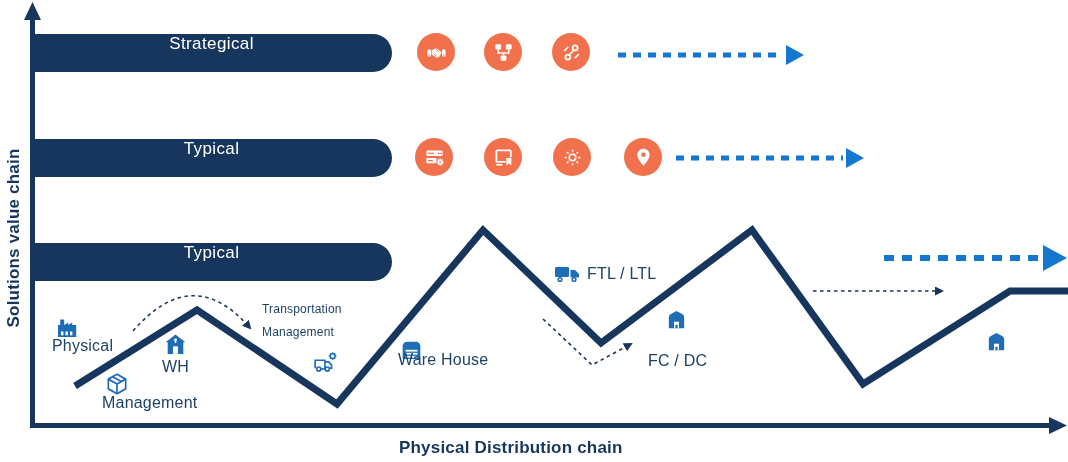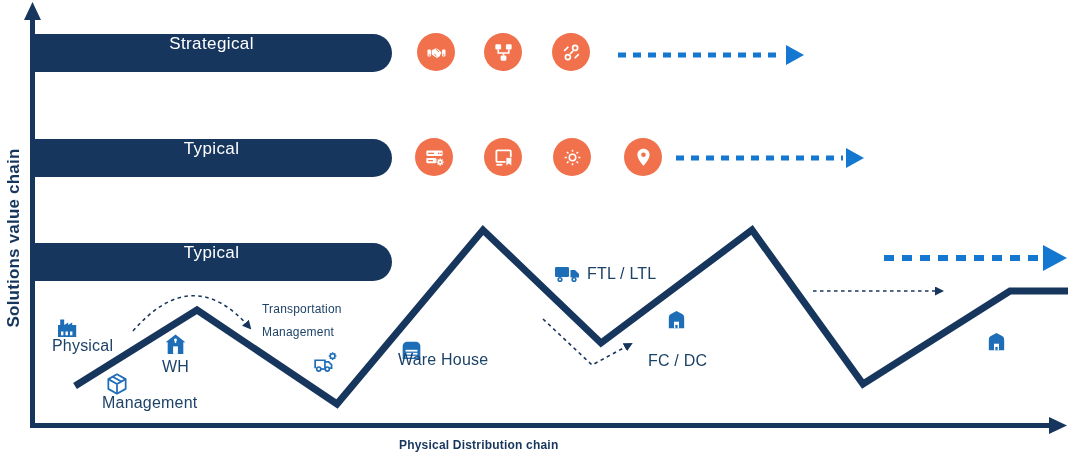--- a/index.html
+++ b/index.html
@@ -30,21 +30,21 @@
   .nodeicon svg{display:block;}
   .nlabel{
     position:absolute;color:var(--label);font-weight:400;
     font-size:16px;white-space:nowrap;letter-spacing:.2px;
   }
   .nlabel.wrap{white-space:normal;line-height:23px;font-size:12px;}
   .b2b{position:absolute;left:888px;top:186px;color:var(--label);
        font-weight:700;font-size:15.5px;line-height:23px;}
   .xlabel{
     position:absolute;left:399px;top:438px;color:var(--navy);
-    font-weight:700;font-size:12px;letter-spacing:.2px;
+    font-weight:700;font-size:17px;letter-spacing:.2px;
   }
   .ylabel{
     position:absolute;left:14px;top:238px;color:var(--navy);
     font-weight:700;font-size:17px;white-space:nowrap;letter-spacing:.2px;
     transform:translate(-50%,-50%) rotate(-90deg);
   }
 </style>
 </head>
 <body>
 

